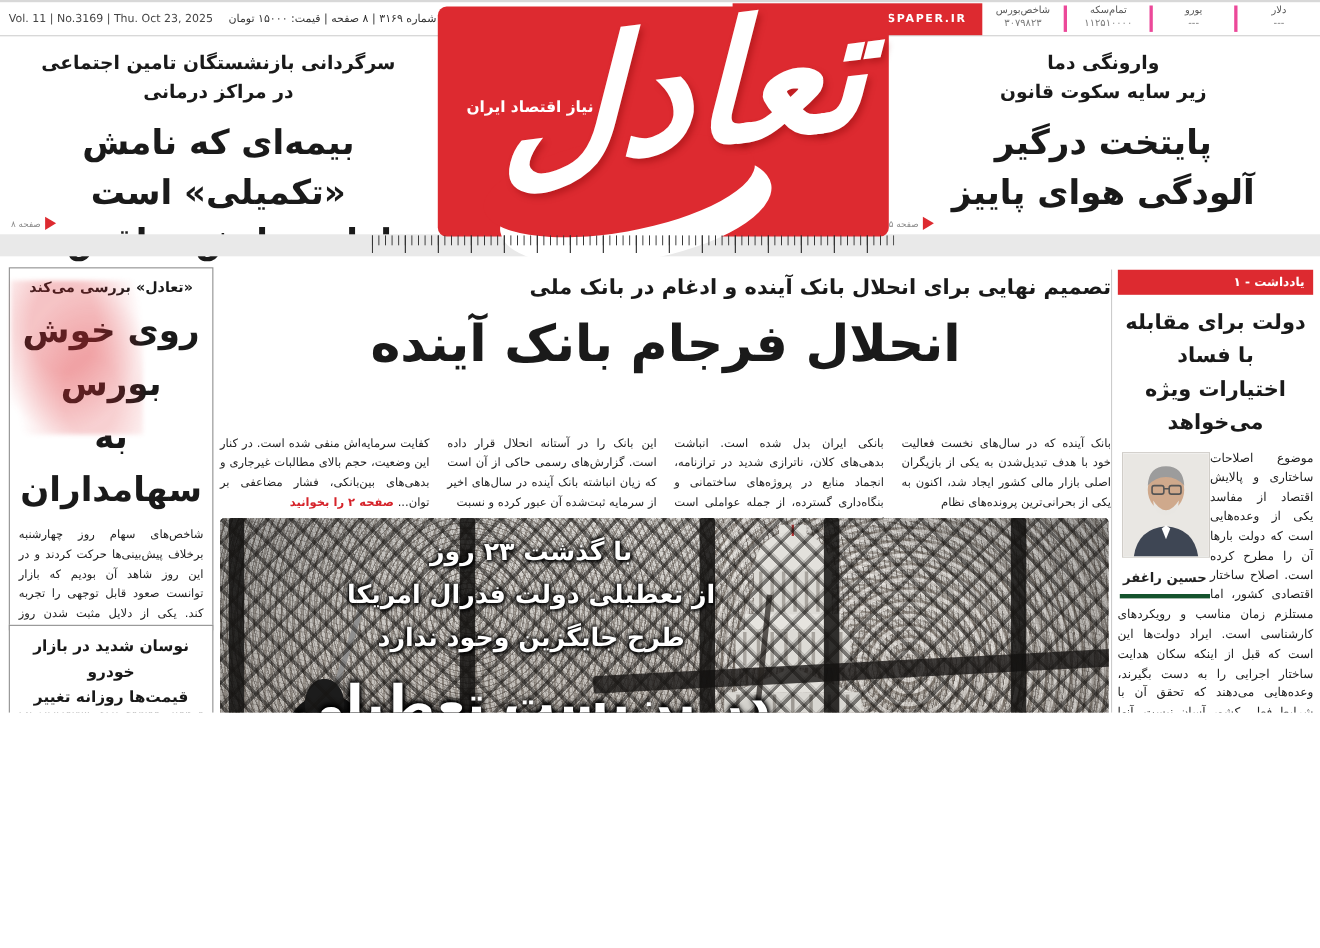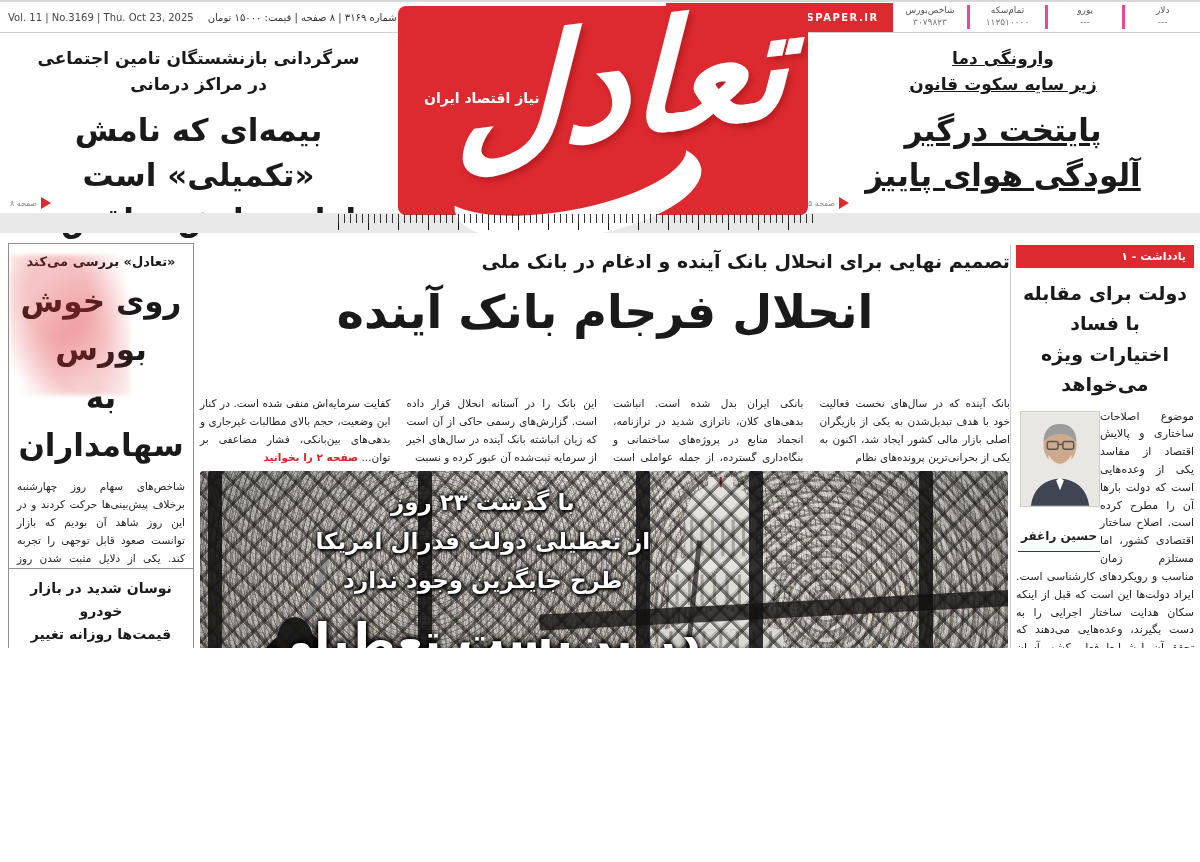--- a/index.html
+++ b/index.html
@@ -15,21 +15,21 @@
   .urlbox{height:29px;background:#dd2a30;color:#fff;display:flex;align-items:center;
           padding:0 14px;font-size:10px;font-weight:bold;letter-spacing:1.5px;direction:ltr;white-space:nowrap;}
   .indicators{flex:1;display:flex;justify-content:space-around;direction:ltr;align-items:center;height:100%;}
   .indicator{display:flex;flex-direction:column;align-items:center;justify-content:center;
              font-size:9px;color:#555;line-height:1.3;flex:1;border-left:3px solid #ec4899;direction:rtl;}
   .indicator:first-child{border-left:none;}
   .indicator .val{color:#777;}
   
   .hdr-block{position:absolute;top:33px;height:182px;text-align:center;direction:rtl;}
   .hdr-left{left:0;width:397px;}
-  .hdr-right{left:806px;width:394px;text-decoration:underline;}
+  .hdr-right{left:806px;width:394px;}
   .kicker-sm{font-size:17px;font-weight:bold;line-height:1.55;margin-top:12px;}
   .headline-md{font-size:31px;font-weight:800;line-height:1.45;margin-top:10px;letter-spacing:-.5px;}
   .pageref{position:absolute;bottom:6px;display:flex;align-items:center;gap:4px;}
   .pageref .tri{width:0;height:0;border-top:6px solid transparent;border-bottom:6px solid transparent;
                 border-left:10px solid #dd2a30;}
   .pageref .txt{font-size:8px;color:#8a8a8a;}
   
   .masthead{position:absolute;left:398px;top:6px;width:410px;height:209px;background:#dd2a30;
             border-radius:8px;z-index:5;}
   .mast-title{position:absolute;right:18px;top:-28px;font-size:150px;font-weight:bold;font-style:italic;
@@ -95,21 +95,21 @@
         direction:rtl;letter-spacing:-1px;text-shadow:0 0 8px #000,2px 3px 4px #000,-1px -2px 4px #000;}
   
   .note-divider{position:absolute;left:1010px;top:245px;width:1px;height:617px;background:#ccc;}
   .note{position:absolute;left:1016px;top:245px;width:178px;height:617px;overflow:hidden;direction:rtl;}
   .note-tag{height:23px;background:#dd2a30;color:#fff;font-size:11px;font-weight:bold;
             display:flex;align-items:center;padding:0 8px;}
   .note-headline{font-size:19px;font-weight:800;text-align:center;line-height:1.6;margin:10px 0 8px;}
   .note-body{font-size:11px;line-height:1.62;text-align:justify;color:#222;}
   .portrait{float:left;width:82px;margin:3px 0 2px 2px;text-align:center;}
   .portrait svg{display:block;border:1px solid #d0cdc8;}
-  .portrait .pname{font-size:12px;font-weight:bold;border-bottom:1px solid #14532d;padding:20px 0 5px;}
+  .portrait .pname{font-size:12px;font-weight:bold;border-bottom:4px solid #14532d;padding:9px 0 5px;}
   
   .lcol-box{position:absolute;left:8px;width:186px;border:1px solid #8f8f8f;padding:6px 8px;direction:rtl;
             text-align:center;background:#fff;}
   .box1{top:243px;height:330px;}
   .box2{top:568px;height:278px;}
   .l-kicker{font-size:13px;font-weight:bold;margin-top:4px;}
   .l-kicker2{font-size:14px;font-weight:800;line-height:1.65;margin-top:2px;}
   .l-headline{font-size:31px;font-weight:800;line-height:1.55;margin-top:8px;letter-spacing:-1px;}
   .l-headline2{font-size:30px;font-weight:800;line-height:1.6;margin-top:6px;letter-spacing:-1px;}
   .l-body{font-size:10.5px;line-height:1.7;text-align:justify;margin-top:9px;color:#222;}

